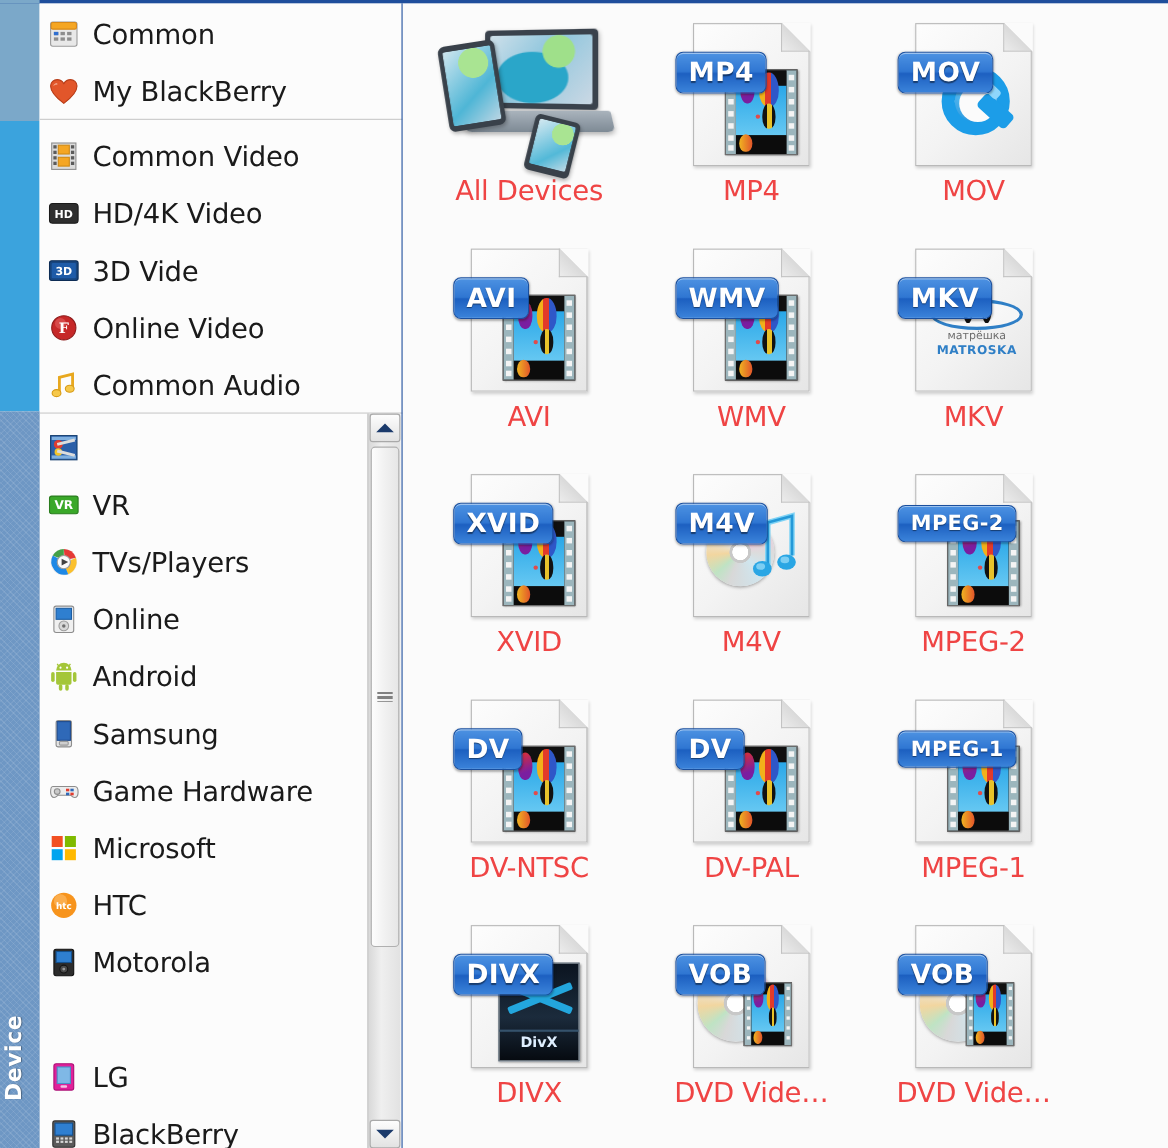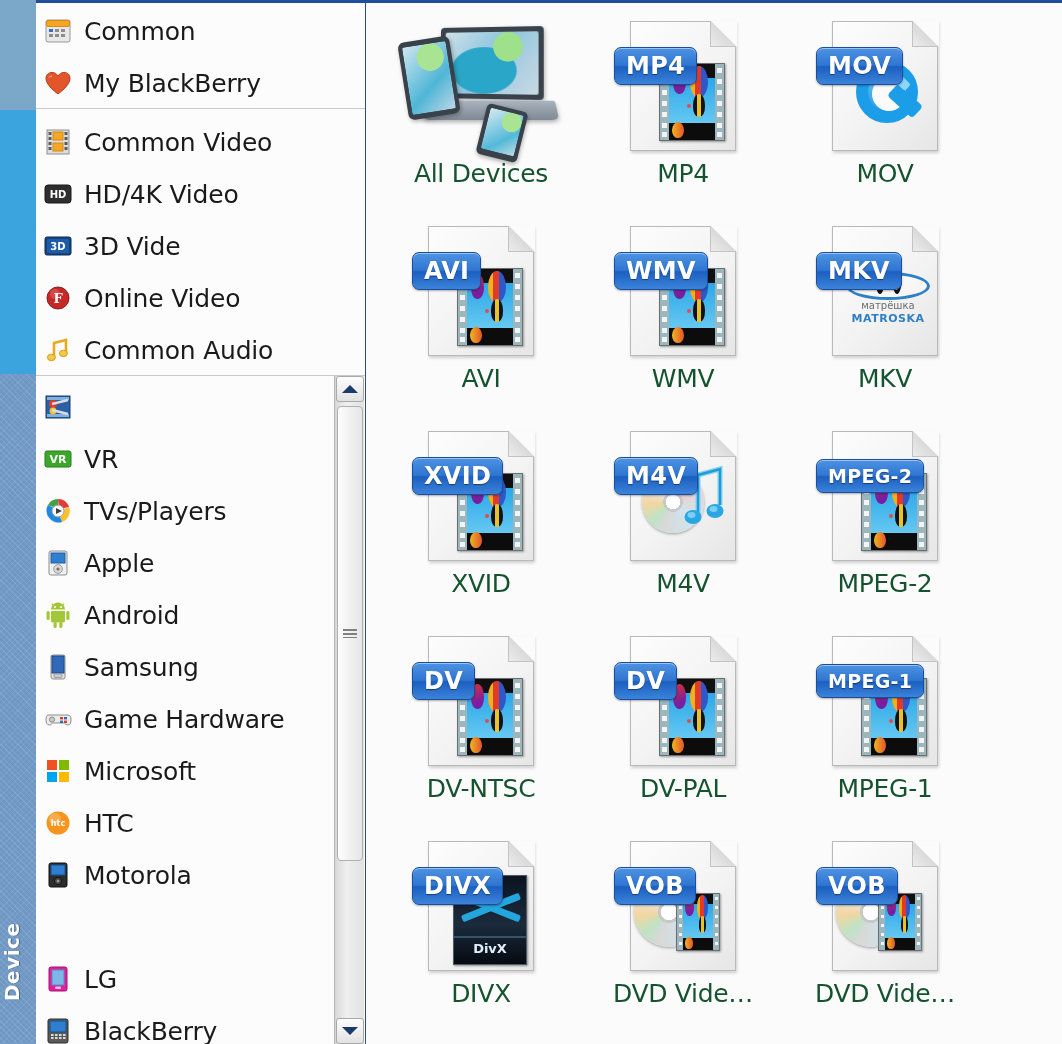--- a/index.html
+++ b/index.html
@@ -91,21 +91,21 @@
     background:repeating-linear-gradient(to bottom,#808080 0 2px,rgba(0,0,0,0) 2px 4px);}
 
   
   .main{
     position:absolute;left:367px;top:3px;width:695px;height:1041px;
     background:#fbfbfb;overflow:hidden;
   }
   .cell{position:absolute;width:200px;height:205px;text-align:center;cursor:default;}
   .cell .art{position:relative;width:200px;height:160px;}
   .cell .cap{
-    font-size:25px;color:#14532d;white-space:nowrap;
+    font-size:25px;color:#ef4444;white-space:nowrap;
     font-family:"DejaVu Sans", sans-serif;letter-spacing:-.3px;
     margin-top:-4px;
   }
 
   
   .doc{position:absolute;left:50%;margin-left:-53px;top:18px;width:106px;height:130px;}
   .doc .page{
     position:absolute;left:0;top:0;width:106px;height:130px;
     background:linear-gradient(135deg,#fdfdfd 0%,#f3f3f3 55%,#e6e6e6 100%);
     border:1px solid #b9b9b9;box-sizing:border-box;
@@ -375,21 +375,21 @@
 
     <div class="sb-item" style="top:534px">
       <span class="ic">
         <svg viewBox="0 0 28 28">
           <rect x="5" y="2" width="18" height="24" rx="2" fill="#f0f0f0" stroke="#8d8d8d"></rect>
           <rect x="7" y="4" width="14" height="10" fill="#2f7fd0" stroke="#1d5ea3"></rect>
           <circle cx="14" cy="20" r="4.4" fill="#d8d8d8" stroke="#9e9e9e"></circle>
           <circle cx="14" cy="20" r="1.6" fill="#707070"></circle>
         </svg>
       </span>
-      <span class="lbl">Apple</span>
+      <span class="lbl">Online</span>
     </div>
 
     <div class="sb-item" style="top:586px">
       <span class="ic">
         <svg viewBox="0 0 28 28">
           <g fill="#a4c639">
             <path d="M7 10h14v10a1.6 1.6 0 0 1-1.6 1.6H8.6A1.6 1.6 0 0 1 7 20z"></path>
             <rect x="2.5" y="10" width="3.2" height="9" rx="1.6"></rect>
             <rect x="22.3" y="10" width="3.2" height="9" rx="1.6"></rect>
             <rect x="9.5" y="21" width="3.2" height="6" rx="1.6"></rect>

